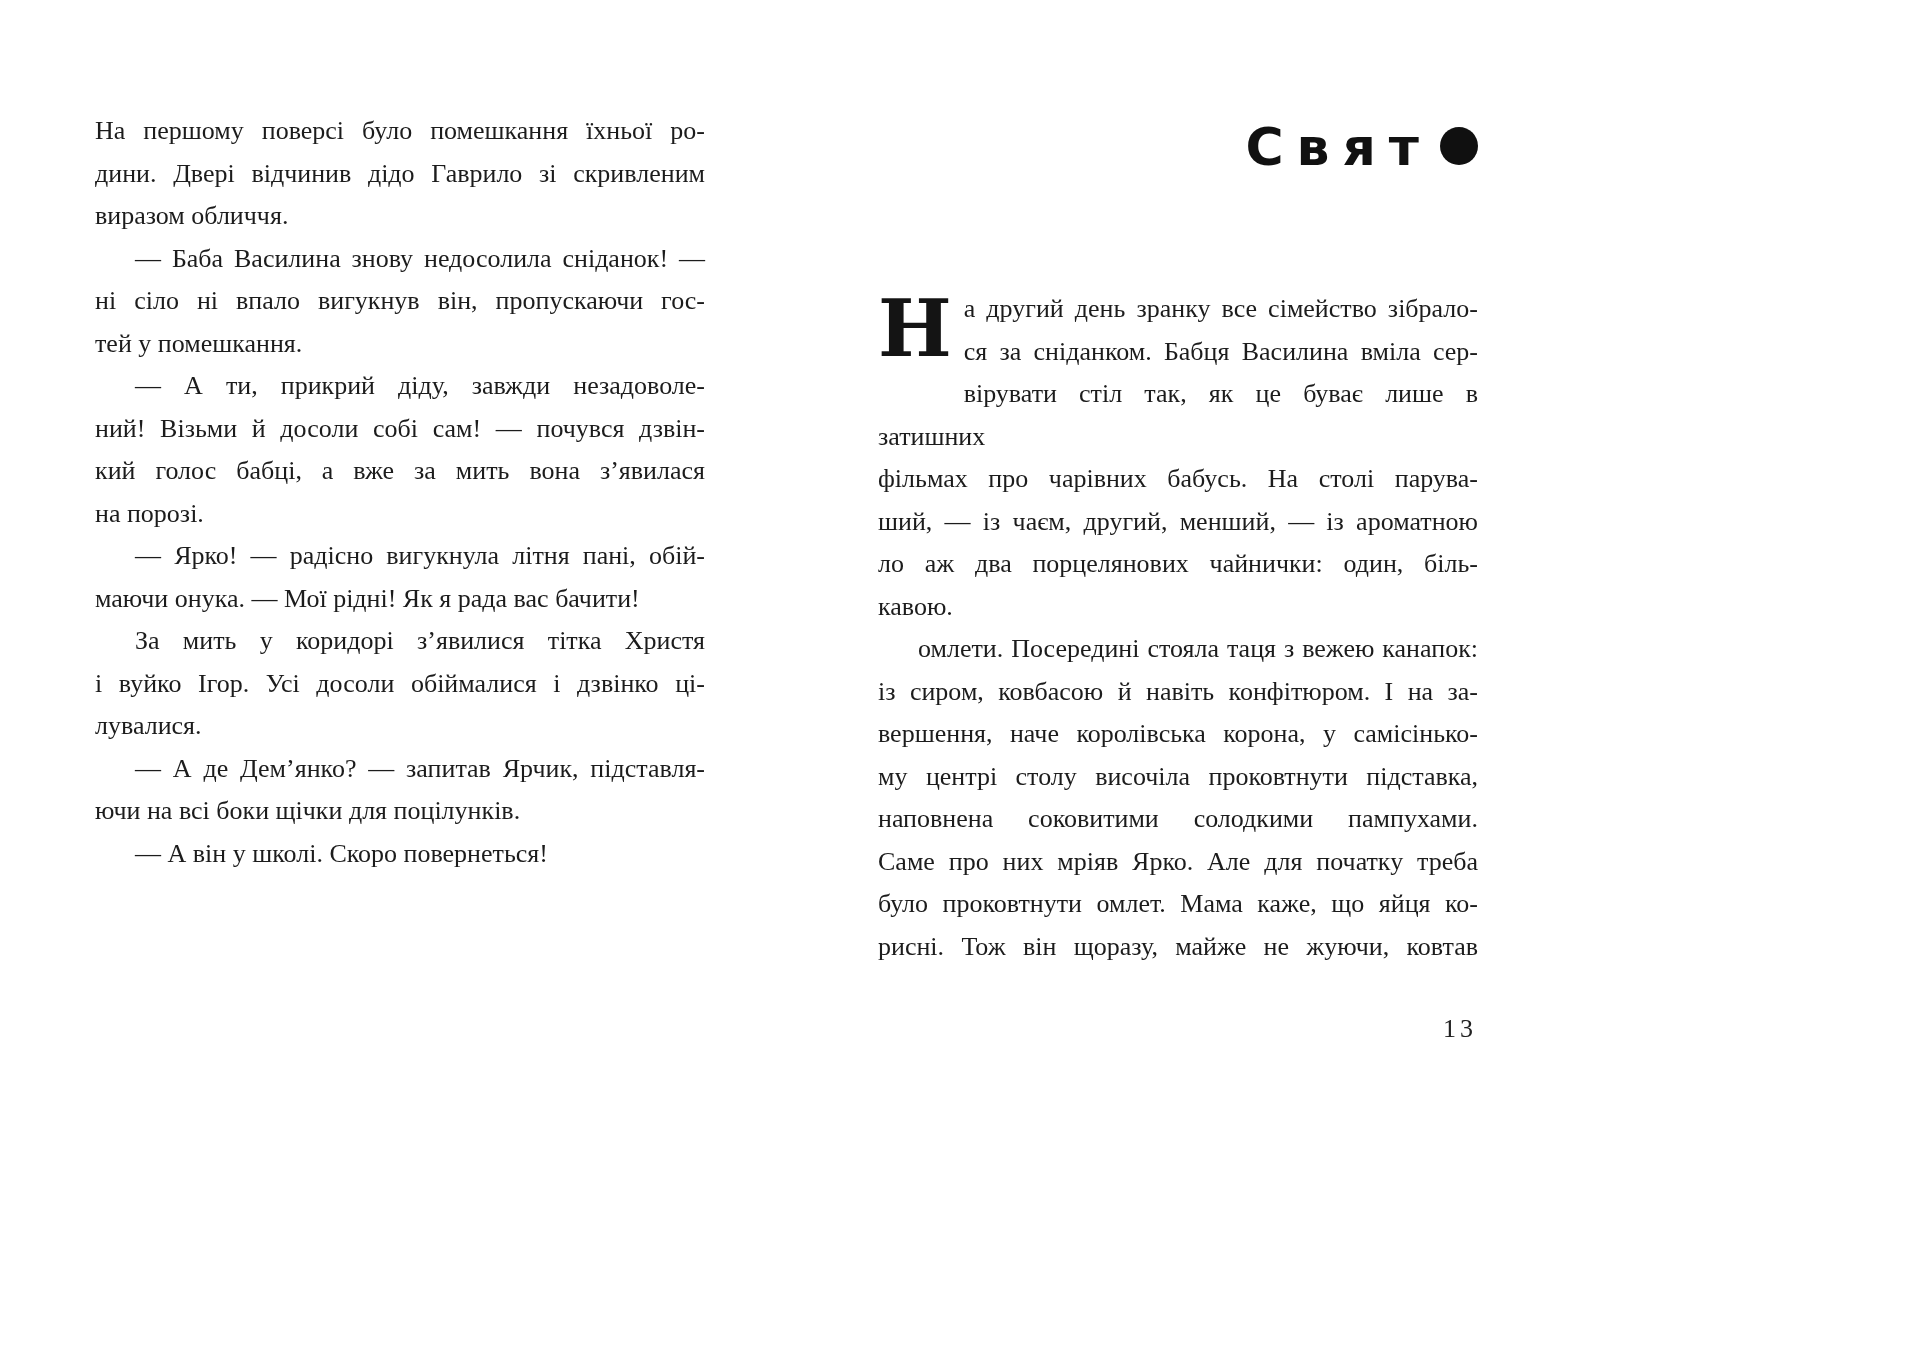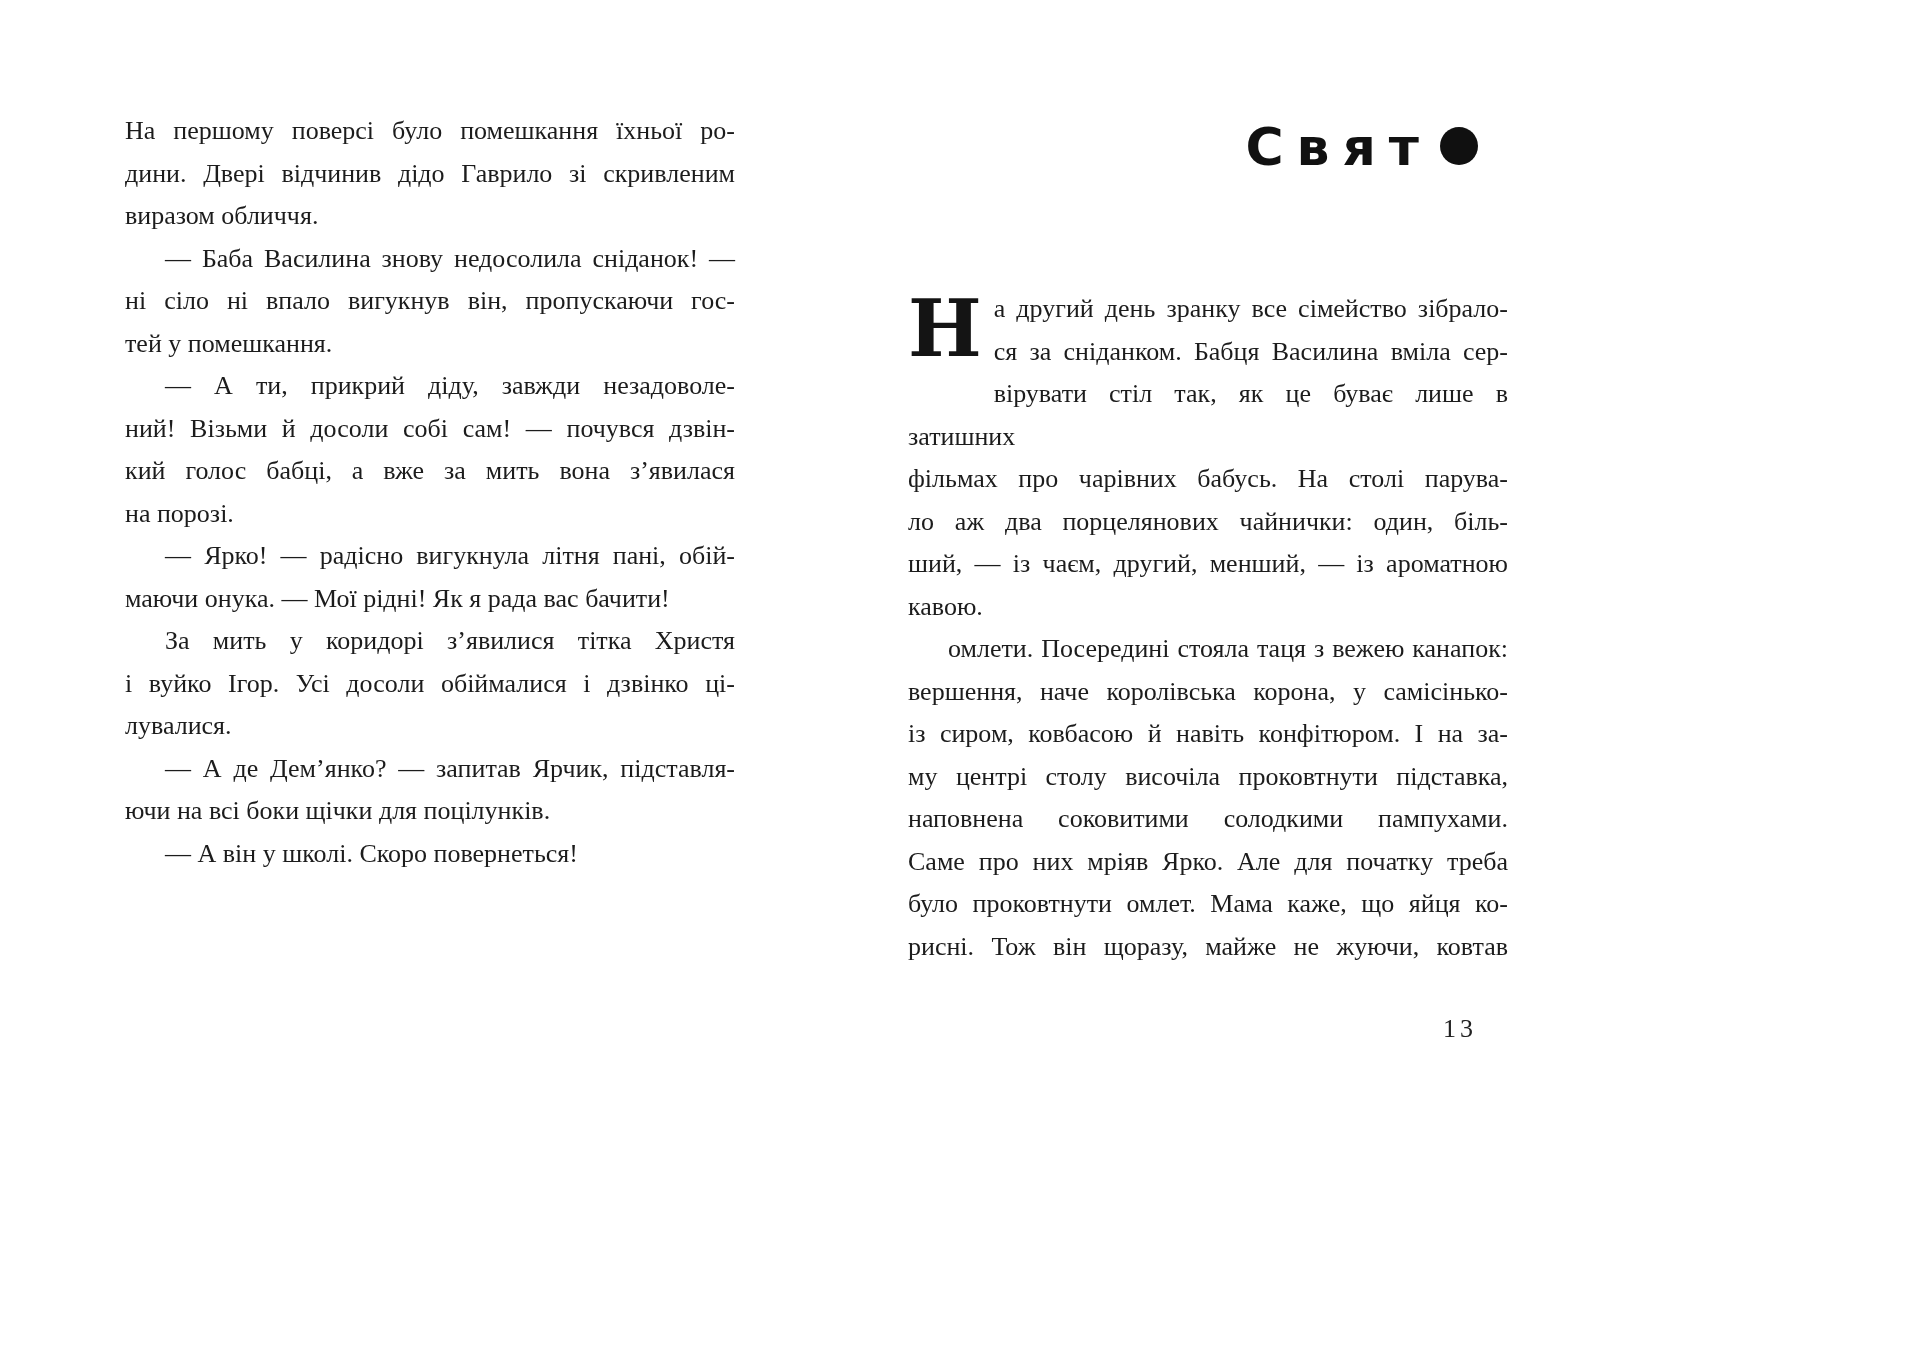--- a/index.html
+++ b/index.html
@@ -16,21 +16,20 @@
     color: #1c1c1c;
   }
   .spread {
     position: absolute;
     inset: 0;
   }
   .text-block {
     position: absolute;
     font-size: 26px;
     line-height: 42.5px;
-    margin-left: 30px;
   }
   .page-left .text-block {
     left: 95px;
     top: 110px;
     width: 610px;
   }
   .page-right .text-block {
     left: 878px;
     top: 288px;
     width: 600px;
@@ -141,28 +140,28 @@
   <section class="page-right">
     <h1 class="chapter-title"><span class="title-main">Свят</span><span class="title-dot"><span class="hidden-letter">о</span></span></h1>
 
     <div class="text-block">
         <div class="para">
           <span class="drop-cap">Н</span>
           <div class="line">а другий день зранку все сімейство зібрало-</div>
           <div class="line">ся за сніданком. Бабця Василина вміла сер-</div>
           <div class="line">вірувати стіл так, як це буває лише в затишних</div>
           <div class="line">фільмах про чарівних бабусь. На столі парува-</div>
+          <div class="line">ший, — із чаєм, другий, менший, — із ароматною</div>
           <div class="line">ло аж два порцелянових чайнички: один, біль-</div>
-          <div class="line">ший, — із чаєм, другий, менший, — із ароматною</div>
           <div class="line last">кавою.</div>
         </div>
         <div class="para indent">
           <div class="line">омлети. Посередині стояла таця з вежею канапок:</div>
+          <div class="line">із сиром, ковбасою й навіть конфітюром. І на за-</div>
           <div class="line">вершення, наче королівська корона, у самісінько-</div>
-          <div class="line">із сиром, ковбасою й навіть конфітюром. І на за-</div>
           <div class="line">му центрі столу височіла проковтнути підставка,</div>
           <div class="line">наповнена соковитими солодкими пампухами.</div>
           <div class="line">Саме про них мріяв Ярко. Але для початку треба</div>
           <div class="line">було проковтнути омлет. Мама каже, що яйця ко-</div>
           <div class="line">рисні. Тож він щоразу, майже не жуючи, ковтав</div>
         </div>
       </div>
 
     <div class="page-number">13</div>
   </section>

